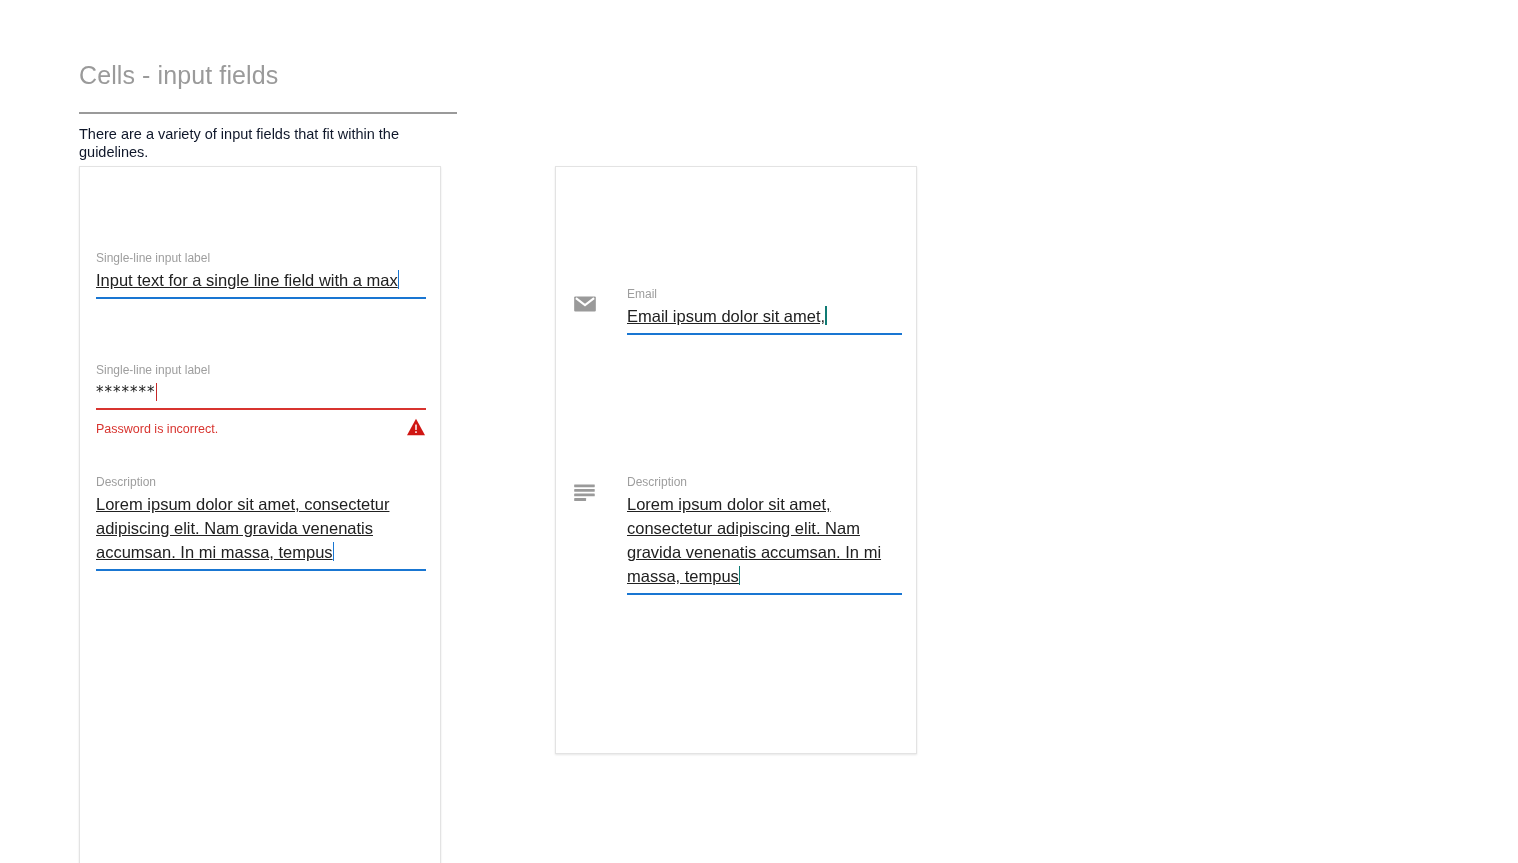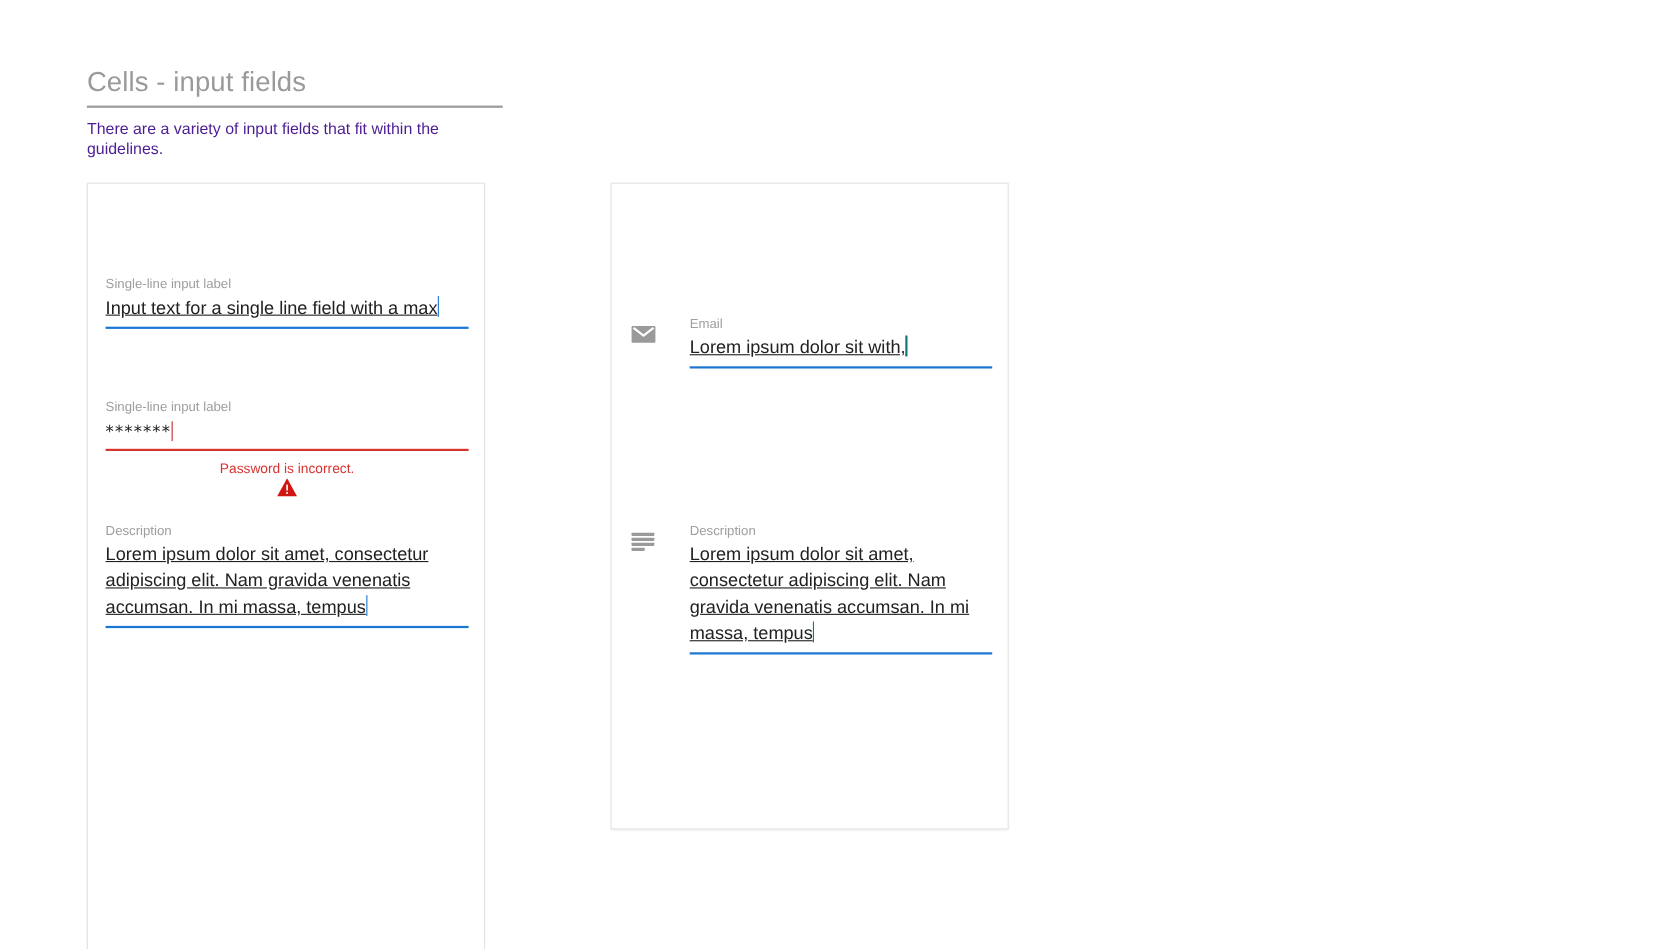--- a/index.html
+++ b/index.html
@@ -23,34 +23,34 @@
     top: 60px;
     width: 378px;
   }
   .page-title {
     font-size: 25px;
     font-weight: 400;
     color: #9a9a9a;
     letter-spacing: 0.1px;
     line-height: 30px;
     margin: 0;
-    padding: 0 0 6px 0;
+    padding: 0 0 22px 0;
     white-space: nowrap;
   }
   .title-rule {
     height: 2px;
     background: #9a9a9a;
     width: 378px;
   }
   .page-subtitle {
     margin: 0;
     padding-top: 11px;
     font-size: 14.5px;
     line-height: 18px;
-    color: #4c1d95;
+    color: #0f172a;
     width: 340px;
   }
 
   
   .card {
     position: absolute;
     background: #ffffff;
     border: 1px solid #e3e3e3;
     box-shadow: 0 1px 2px rgba(0,0,0,0.10);
     box-sizing: border-box;
@@ -108,21 +108,20 @@
     color: #1a1a1a;
     padding-top: 3px;
     white-space: nowrap;
   }
 
   .error-row {
     display: flex;
     align-items: center;
     justify-content: space-between;
     margin-top: 8px;
-    flex-direction: column;
   }
   .error-text {
     font-size: 12.5px;
     line-height: 16px;
     color: #d8342f;
   }
 
   
   .leading-icon {
     position: absolute;
@@ -187,21 +186,21 @@
 
   <span class="leading-icon" id="icon-email">
     <svg width="26" height="26" viewBox="0 0 24 24" aria-hidden="true">
       <path class="icon-gray" d="M3 5h18a1 1 0 0 1 1 1v12a1 1 0 0 1-1 1H3a1 1 0 0 1-1-1V6a1 1 0 0 1 1-1z"></path>
       <path d="M3.6 6.6 L12 13 L20.4 6.6" fill="none" stroke="#ffffff" stroke-width="1.9"></path>
     </svg>
   </span>
 
   <div class="field" id="field-email">
     <div class="field-label">Email</div>
-    <div class="field-value"><span>Lorem ipsum dolor sit with,</span><span class="caret teal"></span></div>
+    <div class="field-value"><span>Email ipsum dolor sit amet,</span><span class="caret teal"></span></div>
     <div class="underline"></div>
   </div>
 
   <span class="leading-icon" id="icon-notes">
     <svg width="26" height="26" viewBox="0 0 24 24" aria-hidden="true">
       <rect class="icon-gray" x="2" y="5" width="19" height="2.6" rx="0.4"></rect>
       <rect class="icon-gray" x="2" y="9.2" width="19" height="2.6" rx="0.4"></rect>
       <rect class="icon-gray" x="2" y="13.4" width="19" height="2.6" rx="0.4"></rect>
       <rect class="icon-gray" x="2" y="17.6" width="11" height="2.6" rx="0.4"></rect>
     </svg>

